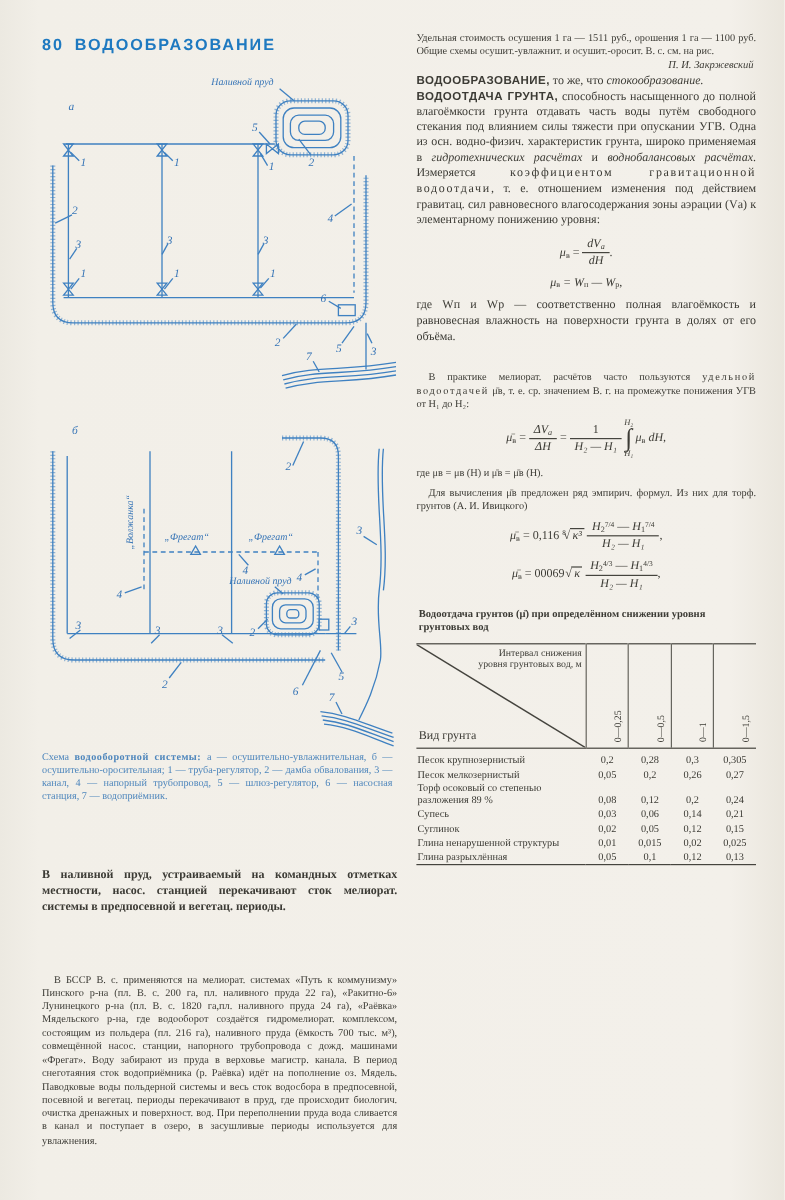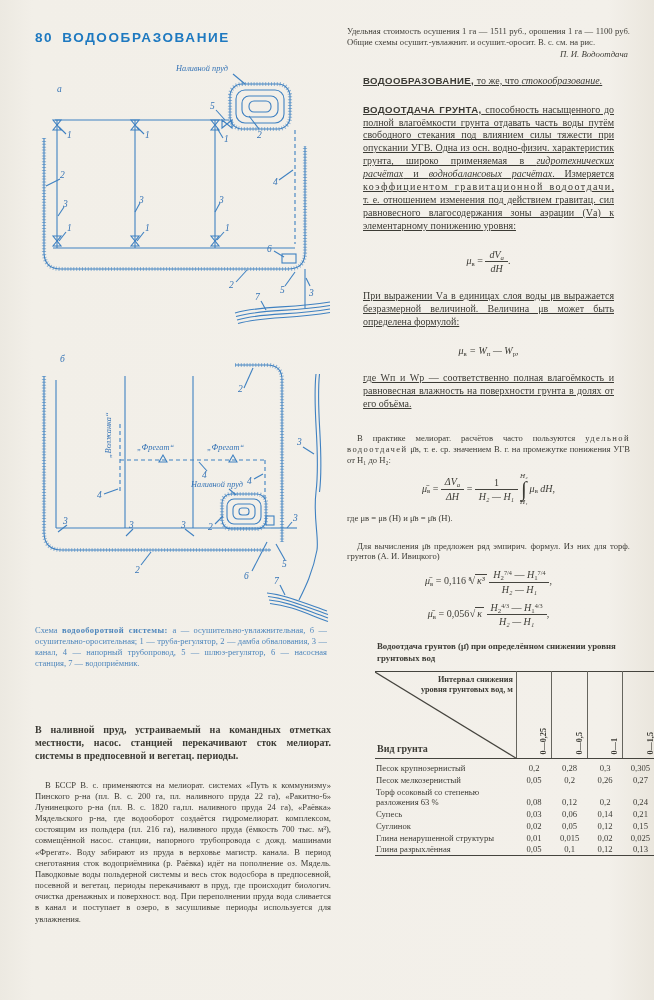--- a/index.html
+++ b/index.html
@@ -25,51 +25,51 @@
   .dia .valve{fill:#3f81c1;stroke:none;}
   .dia text{fill:#3674b6;font-family:"Liberation Serif",serif;font-style:italic;
     font-size:9.5px;stroke:none;}
   .dia .small{font-size:8.3px;}
   
   .caption{position:absolute;left:0;top:595px;width:292px;font-size:8.5px;line-height:1.3;
     color:#4e86bc;text-align:justify;}
   .caption b{letter-spacing:.4px;}
   .lpara1{position:absolute;left:0;top:683px;width:296px;font-size:10px;line-height:1.32;
     text-align:justify;font-weight:bold;}
-  .lpara2{position:absolute;left:0;top:741px;width:296px;font-size:8.6px;line-height:1.3;
+  .lpara2{position:absolute;left:0;top:772px;width:296px;font-size:8.6px;line-height:1.3;
     text-align:justify;text-indent:10px;}
   
   .t-small{font-size:8.6px;line-height:1.27;text-align:justify;margin:0;}
-  .t-main{font-size:10px;line-height:1.29;text-align:justify;margin:16px;text-decoration:underline;}
+  .t-main{font-size:10px;line-height:1.29;text-align:justify;margin:0;}
   .sig{font-size:8.8px;font-style:italic;text-align:right;margin:1px 2px 3px 0;}
   .term{font-family:"Liberation Sans",sans-serif;font-weight:bold;font-size:9.6px;
     letter-spacing:.4px;}
   .sp{letter-spacing:1.4px;}
   .ind{text-indent:10px;}
   
   .formula{text-align:center;font-size:10px;margin:7px 0 7px 0;white-space:nowrap;}
   .formula i{font-family:"Liberation Serif",serif;}
   .fsub{font-size:68%;vertical-align:-22%;}
   .fsup{font-size:62%;vertical-align:38%;}
   .frac{display:inline-block;vertical-align:middle;text-align:center;}
   .frac .num{display:block;border-bottom:.9px solid #45443e;padding:0 4px 1px;}
   .frac .den{display:block;padding:1px 4px 0;}
   .intcol{display:inline-block;vertical-align:middle;text-align:center;margin:0 2px;}
   .intcol .lim{display:block;font-size:7px;font-style:italic;line-height:1;}
   .intcol .glyph{display:block;font-size:21px;line-height:.9;font-style:normal;}
   .root{white-space:nowrap;}
   .ridx{font-size:60%;vertical-align:55%;margin-right:-2px;}
   .rarg{border-top:.9px solid #45443e;padding:0 2px;}
   
-  .tblwrap{margin-top:14px;margin-left:28px;}
+  .tblwrap{margin-top:14px;}
   .tbl-title{font-size:8.8px;font-weight:bold;line-height:1.3;margin:0 0 7px 2px;}
   table.grunt{border-collapse:collapse;width:283px;font-size:8.6px;
     border-top:1.4px solid #45443e;border-bottom:1.4px solid #45443e;}
   table.grunt thead th{border-bottom:1px solid #45443e;height:86px;position:relative;
-    font-weight:bold;padding:0;}
+    font-weight:normal;padding:0;}
   th.cornercell{width:143px;}
   th.colcell{border-left:1px solid #66655e;width:35px;}
   .diag{position:absolute;left:0;top:0;width:100%;height:100%;}
   .corner-top{position:absolute;top:3px;right:3px;width:66%;text-align:right;
     font-size:8.2px;line-height:1.18;}
   .corner-bottom{position:absolute;left:2px;bottom:4px;font-size:10px;}
   .vert{position:absolute;left:50%;bottom:4px;transform:translateX(-50%);
     writing-mode:vertical-rl;rotate:180deg;font-size:8.2px;white-space:nowrap;}
   table.grunt tbody td{padding:1px 1px;vertical-align:bottom;line-height:1.15;}
   table.grunt tbody td.val{text-align:center;}
@@ -250,54 +250,53 @@
       <span>Схема </span><b>водооборотной системы: </b><span>а — осушительно-увлажнительная, б — осушительно-оросительная; 1 — труба-регулятор, 2 — дамба обвалования, 3 — канал, 4 — напорный трубопровод, 5 — шлюз-регулятор, 6 — насосная станция, 7 — водоприёмник.</span>
     </div>
 
     <p class="lpara1">В наливной пруд, устраиваемый на командных отметках местности, насос. станцией перекачивают сток мелиорат. системы в предпосевной и вегетац. периоды.</p>
     <p class="lpara2">В БССР В. с. применяются на мелиорат. системах «Путь к коммунизму» Пинского р-на (пл. В. с. 200 га, пл. наливного пруда 22 га), «Ракитно-6» Лунинецкого р-на (пл. В. с. 1820 га,пл. наливного пруда 24 га), «Раёвка» Мядельского р-на, где водооборот создаётся гидромелиорат. комплексом, состоящим из польдера (пл. 216 га), наливного пруда (ёмкость 700 тыс. м³), совмещённой насос. станции, напорного трубопровода с дожд. машинами «Фрегат». Воду забирают из пруда в верховье магистр. канала. В период снеготаяния сток водоприёмника (р. Раёвка) идёт на пополнение оз. Мядель. Паводковые воды польдерной системы и весь сток водосбора в предпосевной, посевной и вегетац. периоды перекачивают в пруд, где происходит биологич. очистка дренажных и поверхност. вод. При переполнении пруда вода сливается в канал и поступает в озеро, в засушливые периоды используется для увлажнения.</p>
   </div>
 
   <div class="col-right">
 
     <p class="t-small">Удельная стоимость осушения 1 га — 1511 руб., орошения 1 га — 1100 руб. Общие схемы осушит.-увлажнит. и осушит.-оросит. В. с. см. на рис.</p>
-    <p class="sig">П. И. Водоотдача</p>
+    <p class="sig">П. И. Закржевский</p>
 
     <p class="t-main"><span class="term">ВОДООБРАЗОВАНИЕ,</span><span> то же, что </span><i>стокообразование.</i></p>
 
     <p class="t-main"><span class="term">ВОДООТДАЧА ГРУНТА,</span><span> способность насыщенного до полной влагоёмкости грунта отдавать часть воды путём свободного стекания под влиянием силы тяжести при опускании УГВ. Одна из осн. водно-физич. характеристик грунта, широко применяемая в </span><i>гидротехнических расчётах</i><span> и </span><i>воднобалансовых расчётах</i><span>. Измеряется </span><span class="sp">коэффициентом гравитационной водоотдачи</span><span>, т. е. отношением изменения под действием гравитац. сил равновесного влагосодержания зоны аэрации (Vа) к элементарному понижению уровня:</span></p>
 
     <div class="formula">
       <i>μ</i><span class="fsub">в</span><span> = </span><span class="frac"><i class="num"><span>dV</span><span class="fsub">а</span></i><i class="den">dH</i></span><span>.</span>
     </div>
 
-    <p class="t-main">При выражении Vа в единицах слоя воды μв выражается безразмерной величиной. Величина μв может быть определена формулой:</p>
 
     <div class="formula">
       <i>μ</i><span class="fsub">в</span><i> = W</i><span class="fsub">п</span><i> — W</i><span class="fsub">р</span><span>,</span>
     </div>
 
     <p class="t-main">где Wп и Wр — соответственно полная влагоёмкость и равновесная влажность на поверхности грунта в долях от его объёма.</p>
 
     <p class="t-small ind" style="margin-top:22px;"><span>В практике мелиорат. расчётов часто пользуются </span><span class="sp">удельной водоотдачей</span><span> μ̄в, т. е. ср. значением В. г. на промежутке понижения УГВ от H₁ до H₂:</span></p>
 
     <div class="formula">
       <i>μ̄</i><span class="fsub">в</span><span> = </span><span class="frac"><i class="num"><span>ΔV</span><span class="fsub">а</span></i><i class="den">ΔH</i></span><span> = </span><span class="frac"><span class="num">1</span><i class="den">H₂ — H₁</i></span><span class="intcol"><span class="lim">H₂</span><span class="glyph">∫</span><span class="lim">H₁</span></span><i>μ</i><span class="fsub">в</span><i> dH,</i>
     </div>
 
     <p class="t-small">где μв = μв (H) и μ̄в = μ̄в (H).</p>
-    <p class="t-small ind" style="margin-top:17px;">Для вычисления μ̄в предложен ряд эмпирич. формул. Из них для торф. грунтов (А. И. Ивицкого)</p>
+    <p class="t-small ind" style="margin-top:5px;">Для вычисления μ̄в предложен ряд эмпирич. формул. Из них для торф. грунтов (А. И. Ивицкого)</p>
 
     <div class="formula">
       <i>μ̄</i><span class="fsub">в</span><span> = 0,116 </span><span class="root"><span class="ridx">8</span>√<i class="rarg">κ³</i></span>&nbsp;<span class="frac"><span class="num"><i>H</i><span class="fsub">2</span><span class="fsup">7/4</span><span> — </span><i>H</i><span class="fsub">1</span><span class="fsup">7/4</span></span><i class="den">H₂ — H₁</i></span><span>,</span>
     </div>
 
 
     <div class="formula">
-      <i>μ̄</i><span class="fsub">в</span><span> = 0,056 </span><span class="root"><span class="ridx"> </span>√<i class="rarg">κ</i></span>&nbsp;<span class="frac"><span class="num"><i>H</i><span class="fsub">2</span><span class="fsup">4/3</span><span> — </span><i>H</i><span class="fsub">1</span><span class="fsup">4/3</span></span><i class="den">H₂ — H₁</i></span><span>,</span>
+      <i>μ̄</i><span class="fsub">в</span><span> = 00069 </span><span class="root"><span class="ridx"> </span>√<i class="rarg">κ</i></span>&nbsp;<span class="frac"><span class="num"><i>H</i><span class="fsub">2</span><span class="fsup">4/3</span><span> — </span><i>H</i><span class="fsub">1</span><span class="fsup">4/3</span></span><i class="den">H₂ — H₁</i></span><span>,</span>
     </div>
 
 
     <div class="tblwrap">
       <p class="tbl-title">Водоотдача грунтов (μ̄) при определённом снижении уровня грунтовых вод</p>
       <table class="grunt">
         <thead>
           <tr>
             <th class="cornercell">
               <svg class="diag" viewBox="0 0 100 100" preserveAspectRatio="none">
@@ -329,21 +328,21 @@
             <td class="val">0,305</td>
           </tr>
           <tr>
             <td>Песок мелкозернистый</td>
             <td class="val">0,05</td>
             <td class="val">0,2</td>
             <td class="val">0,26</td>
             <td class="val">0,27</td>
           </tr>
           <tr>
-            <td>Торф осоковый со степенью разложения 63 %</td>
+            <td>Торф осоковый со степенью разложения 89 %</td>
             <td class="val">0,08</td>
             <td class="val">0,12</td>
             <td class="val">0,2</td>
             <td class="val">0,24</td>
           </tr>
           <tr>
             <td>Супесь</td>
             <td class="val">0,03</td>
             <td class="val">0,06</td>
             <td class="val">0,14</td>

